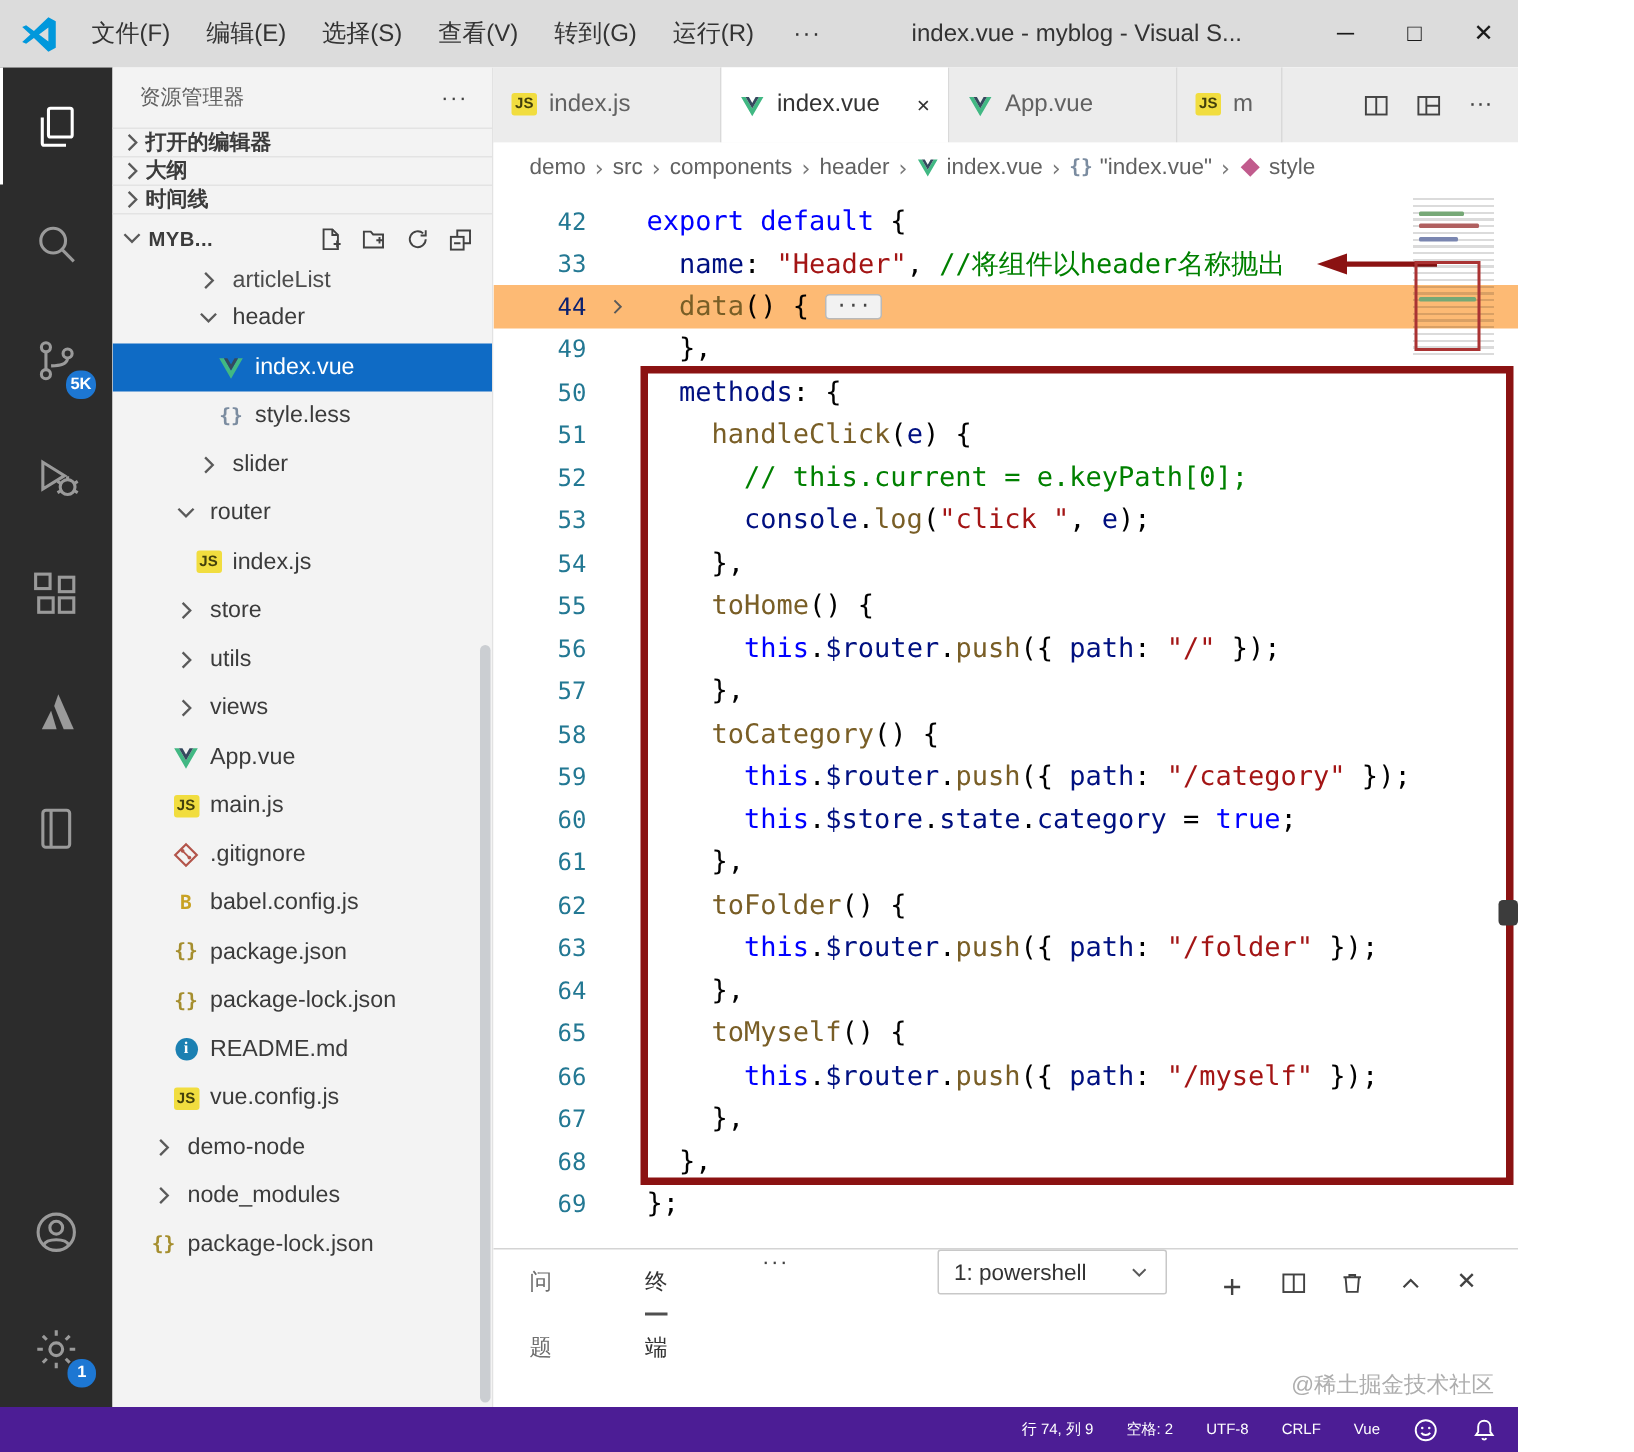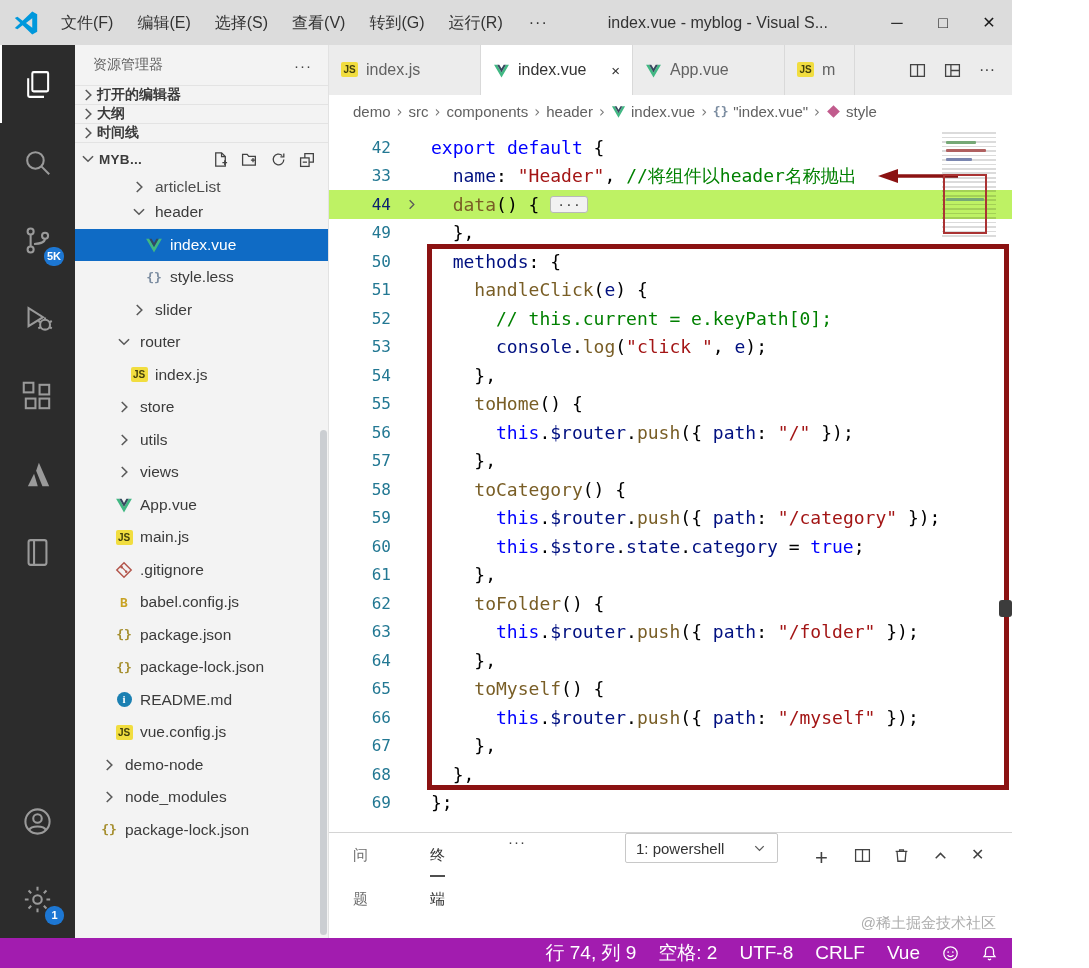--- a/index.html
+++ b/index.html
@@ -75,21 +75,21 @@
 
   .breadcrumb{flex:0 0 33px;display:flex;align-items:center;padding-left:24px;font-size:15px;color:#616161;background:#fff;}
   .crumb{display:flex;align-items:center;gap:5px;white-space:nowrap;}
   .crumb .ficon{width:15px;height:15px;display:inline-flex;align-items:center;justify-content:center;}
   .crumb-sep{padding:0 6px;color:#7a7a7a;font-family:"DejaVu Sans",sans-serif;}
 
   
   .code-area{flex:1;position:relative;overflow:hidden;background:#fff;font-family:"DejaVu Sans Mono",monospace;}
   .code-scroll{position:absolute;inset:0;padding-top:5px;}
   .code-row{height:28.5px;display:flex;align-items:center;white-space:pre;}
-  .code-row.hl{background:#bef264;}
+  .code-row.hl{background:#fdba74;}
   .gutter{flex:0 0 62px;text-align:right;color:#237893;font-size:16px;}
   .code-row.hl .gutter{color:#0b216f;}
   .fold-col{flex:0 0 40px;display:flex;align-items:center;justify-content:center;}
   .fold-col .ficon{width:15px;height:15px;display:inline-flex;}
   .code-text{font-size:18px;color:#000;}
   .tk-k{color:#0000ff;} .tk-n{color:#001080;} .tk-f{color:#795e26;}
   .tk-s{color:#a31515;} .tk-c{color:#008000;} .tk-p{color:#000000;}
   .tk-d{display:inline-block;border:1px solid #b9b9b9;background:#f2f2f2;border-radius:3px;
     padding:0 6px;color:#444;font-size:13px;line-height:15px;vertical-align:2px;}
 
@@ -114,21 +114,21 @@
   .shell-select{width:235px;height:30px;border:1px solid #c8c8c8;border-radius:2px;background:#fff;
     display:flex;align-items:center;padding:0 10px;font-size:15px;color:#333;margin-left:28px;}
   .shell-select .ficon{width:15px;height:15px;margin-left:auto;display:inline-flex;}
   .panel-actions{margin-left:auto;display:flex;align-items:center;gap:22px;padding-right:24px;}
   .panel-actions .ficon{width:17px;height:17px;display:inline-flex;color:#424242;}
   .panel-actions svg{stroke:#424242;fill:none;stroke-width:1.2;width:100%;height:100%;}
   .terminal{padding:26px 0 0 24px;font-family:"DejaVu Sans Mono",monospace;font-size:16px;color:#222;}
   .watermark{position:absolute;right:16px;bottom:5px;color:#aeaeae;font-size:15px;}
 
   
-  .statusbar{flex:0 0 30px;background:#a21caf;display:flex;align-items:center;color:#fff;font-size:19px;padding:0 14px;}
+  .statusbar{flex:0 0 30px;background:#4c1d95;display:flex;align-items:center;color:#fff;font-size:10px;padding:0 14px;}
   .status-right{margin-left:auto;display:flex;align-items:center;gap:22px;}
   .status-item{white-space:nowrap;}
   .status-ic{width:17px;height:17px;display:inline-flex;}
   .status-ic svg{width:100%;height:100%;stroke:#fff;fill:none;stroke-width:1.2;}
 </style>
 </head>
 <body>
 
 <div class="window">
 

